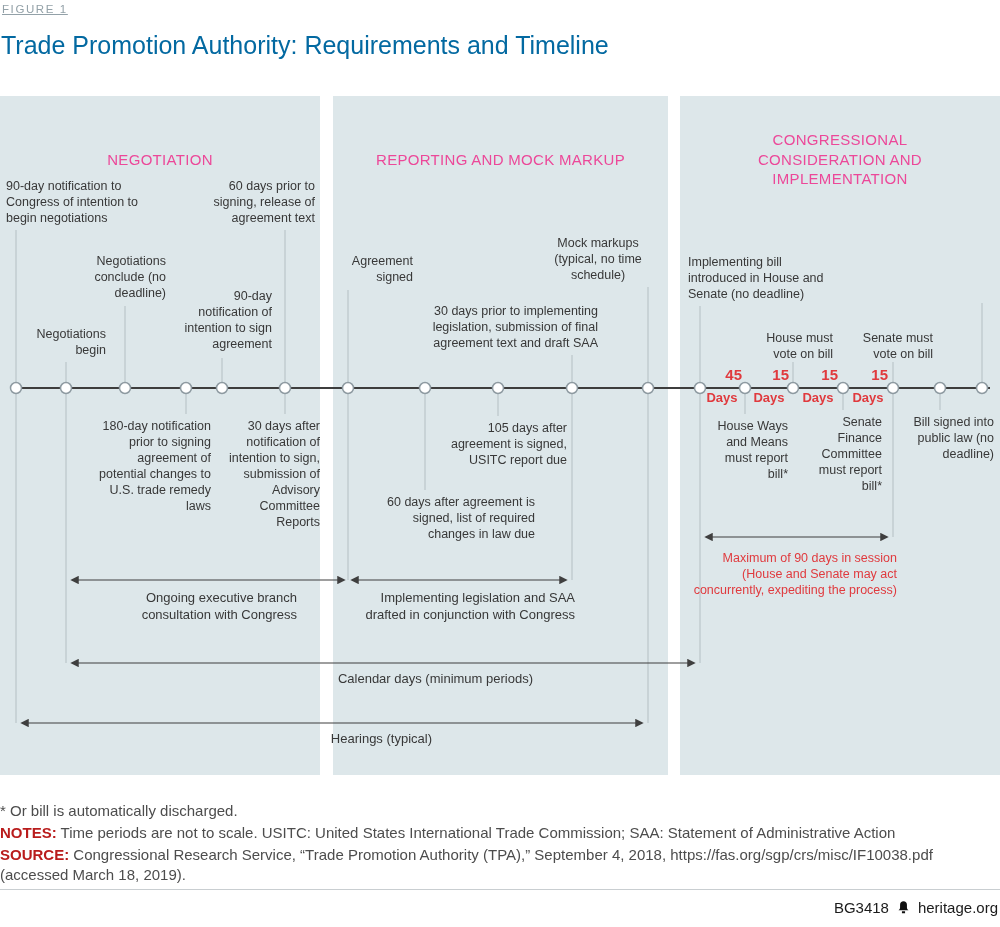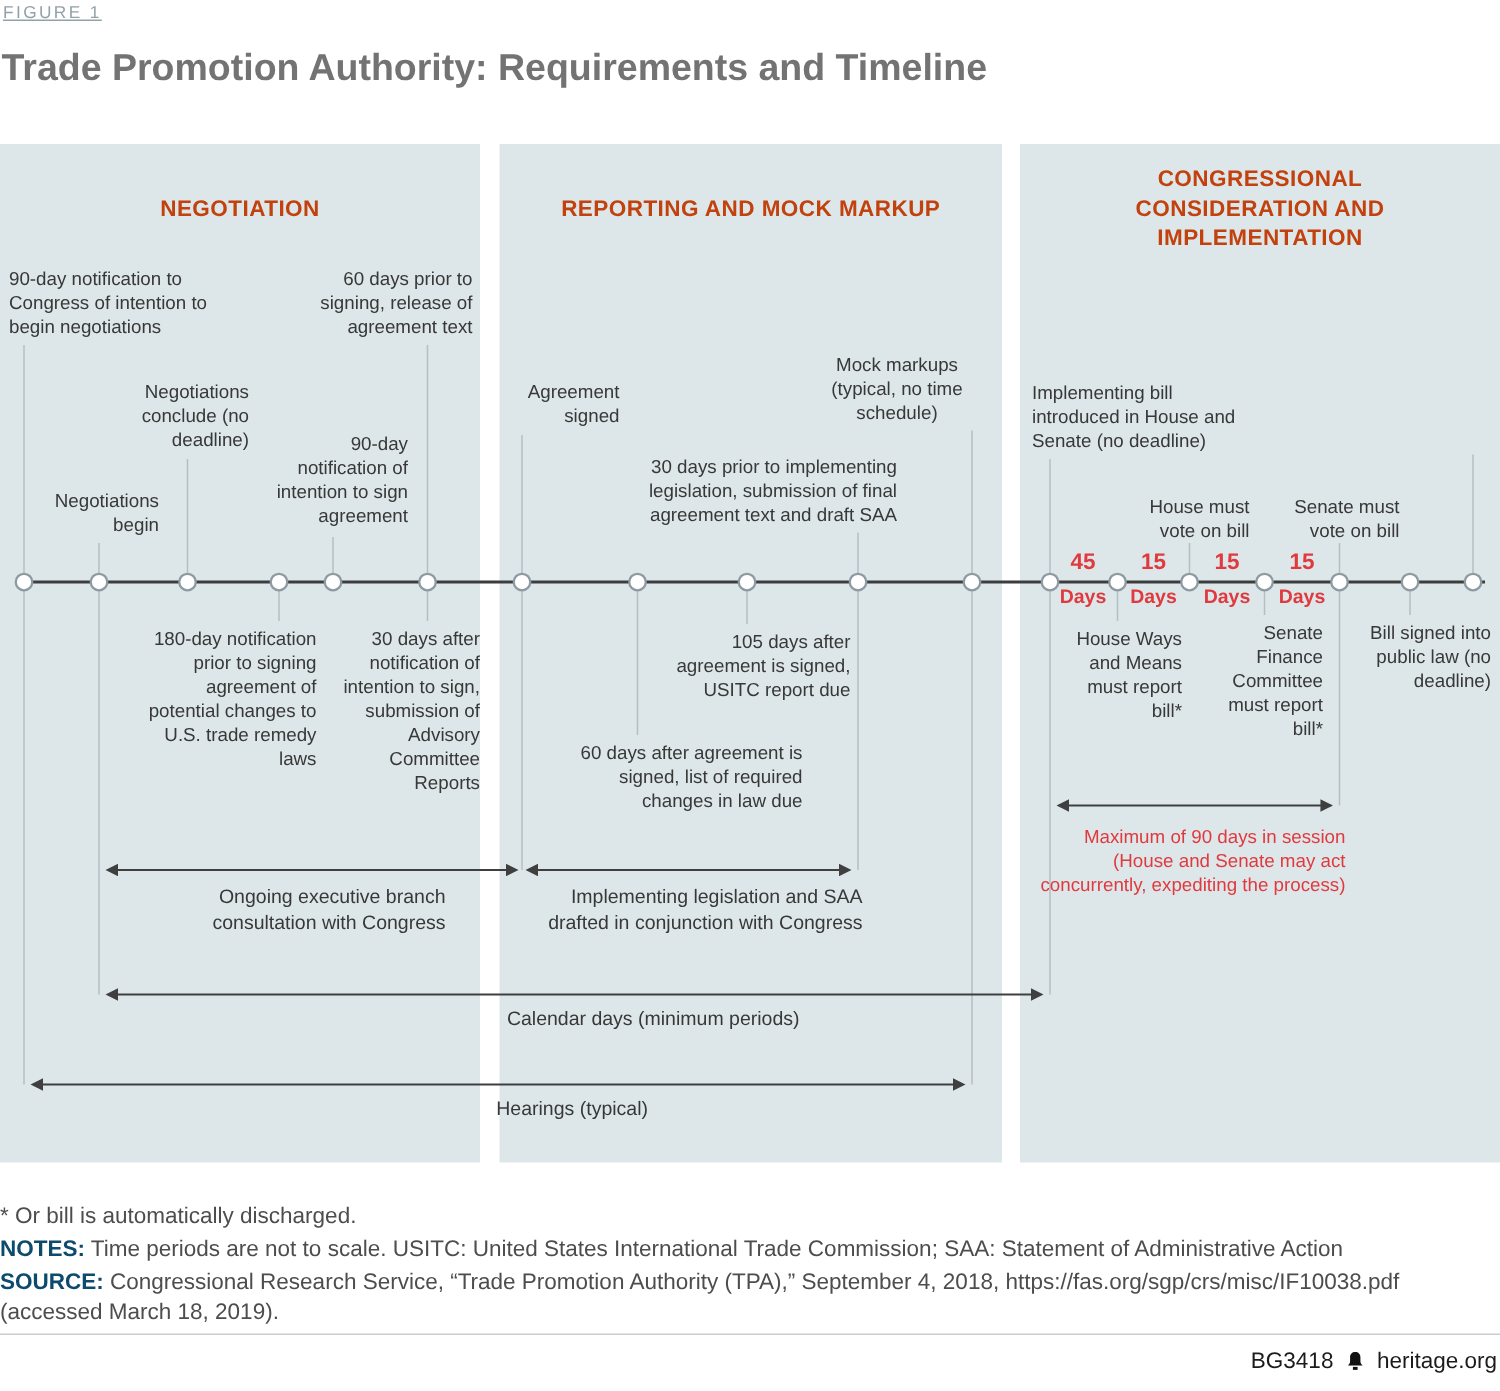--- a/index.html
+++ b/index.html
@@ -2,40 +2,40 @@
 <html><head>
 <meta charset="utf-8">
 <style>
   html,body{margin:0;padding:0;background:#fff;}
   .page{
     position:relative;width:1000px;height:927px;background:#fff;
     font-family:"Liberation Sans", sans-serif;overflow:hidden;
     --red:#e03a3e; --panel:#dde7ea; --ink:#383838; --leader:#b4bfc3; --axis:#3d3d3d;
   }
   .eyebrow{position:absolute;left:2px;top:3px;font-size:11.5px;letter-spacing:1.6px;color:#93a1a8;text-decoration:underline;}
-  .fig-title{position:absolute;left:1px;top:31px;font-size:25px;font-weight:bold;color:#737373;}
+  .fig-title{position:absolute;left:1px;top:31px;font-size:25px;font-weight:normal;color:#0369a1;}
   .panel{position:absolute;top:96px;height:679px;background:var(--panel);}
   .panel-1{left:0;width:320px}
   .panel-2{left:333px;width:335px}
   .panel-3{left:680px;width:320px}
-  .panel-title{position:absolute;font-size:15px;font-weight:bold;color:#c2410c;text-align:center;line-height:1.3;letter-spacing:.3px;}
+  .panel-title{position:absolute;font-size:15px;font-weight:normal;color:#ec4899;text-align:center;line-height:1.3;letter-spacing:.3px;margin-top:20px;}
   .pt1{left:0;top:130px;width:320px}
   .pt2{left:333px;top:130px;width:335px}
   .pt3{left:745px;top:110px;width:190px}
   svg.overlay{position:absolute;left:0;top:0;pointer-events:none;}
   .lbl{position:absolute;font-size:12.5px;line-height:1.28;color:var(--ink);}
   .center{text-align:right}
   .right{text-align:center}
   .duration{position:absolute;text-align:center;color:var(--red);font-weight:bold;}
-  .duration .num{display:block;font-size:15px;line-height:16px;}
+  .duration .num{display:block;font-size:15px;line-height:16px;text-align:right;}
   .duration .unit{display:block;font-size:13px;line-height:14px;margin-top:8px;}
   .red-note{color:var(--red);}
   .span-label{position:absolute;font-size:13px;color:var(--ink);text-align:right;line-height:1.3;}
   .fn{position:absolute;left:0;font-size:15px;color:#4d4d4d;line-height:1.35;}
-  .fn .fn-b{font-weight:bold;color:#0c4a6e;}
+  .fn .fn-b{font-weight:bold;color:#b91c1c;}
   .bottom-rule{position:absolute;left:0;top:889px;width:1000px;border-top:1px solid #c9ced1;}
   .footer{position:absolute;right:2px;top:899px;display:flex;align-items:center;gap:7px;font-size:15px;color:#1b1b1b;}
   .bell{display:inline-block;line-height:0;}
 </style>
 </head>
 <body>
 
 <div class="page">
 
   <div class="eyebrow">FIGURE 1</div>

